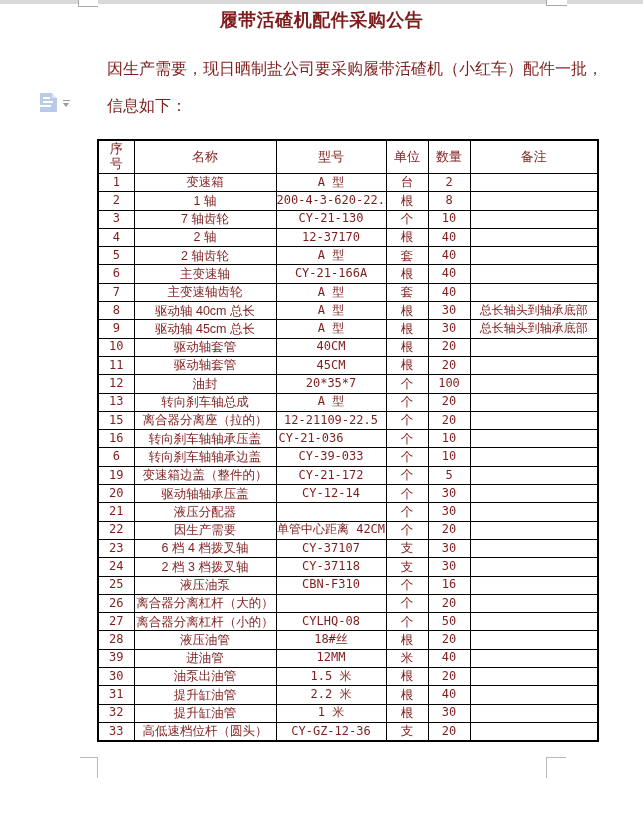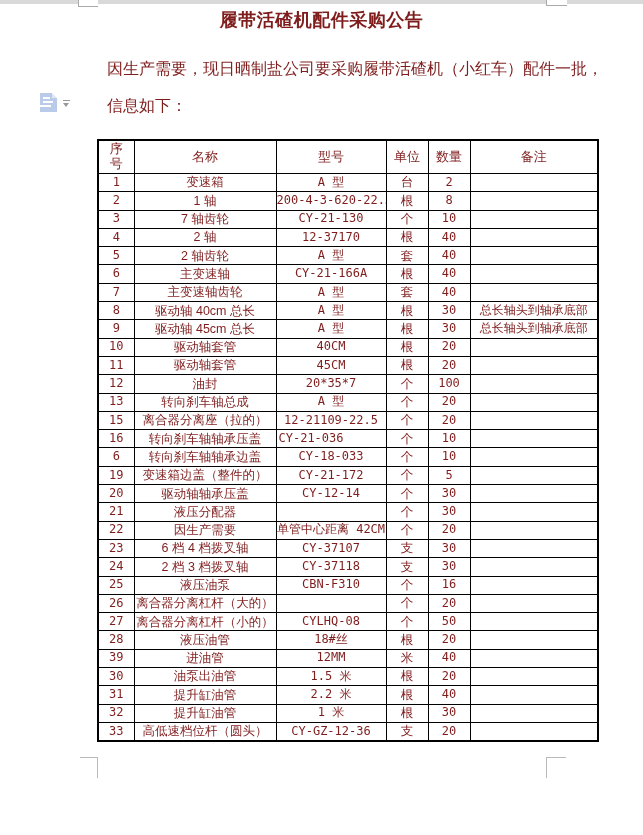--- a/index.html
+++ b/index.html
@@ -212,21 +212,21 @@
           <td class="num">16</td>
           <td>转向刹车轴轴承压盖</td>
           <td class="num" style="text-align: left; padding-left: 2px;">CY-21-036</td>
           <td>个</td>
           <td class="num">10</td>
           <td class="note"></td>
         </tr>
         <tr>
           <td class="num">6</td>
           <td>转向刹车轴轴承边盖</td>
-          <td class="num">CY-18-033</td>
+          <td class="num">CY-39-033</td>
           <td>个</td>
           <td class="num">10</td>
           <td class="note"></td>
         </tr>
         <tr>
           <td class="num">19</td>
           <td>变速箱边盖（整件的）</td>
           <td class="num">CY-21-172</td>
           <td>个</td>
           <td class="num">5</td>

